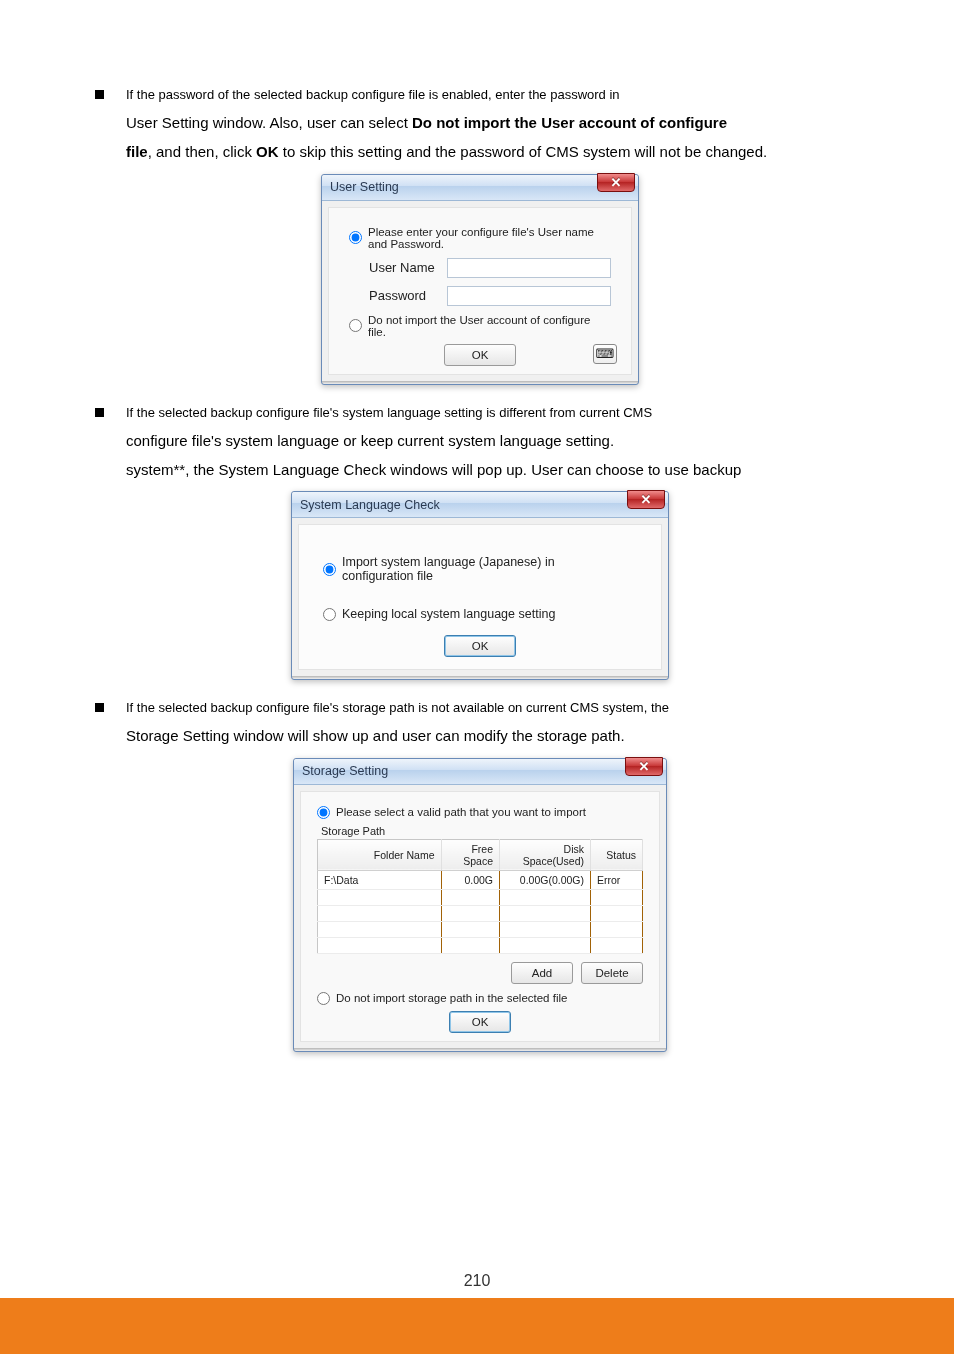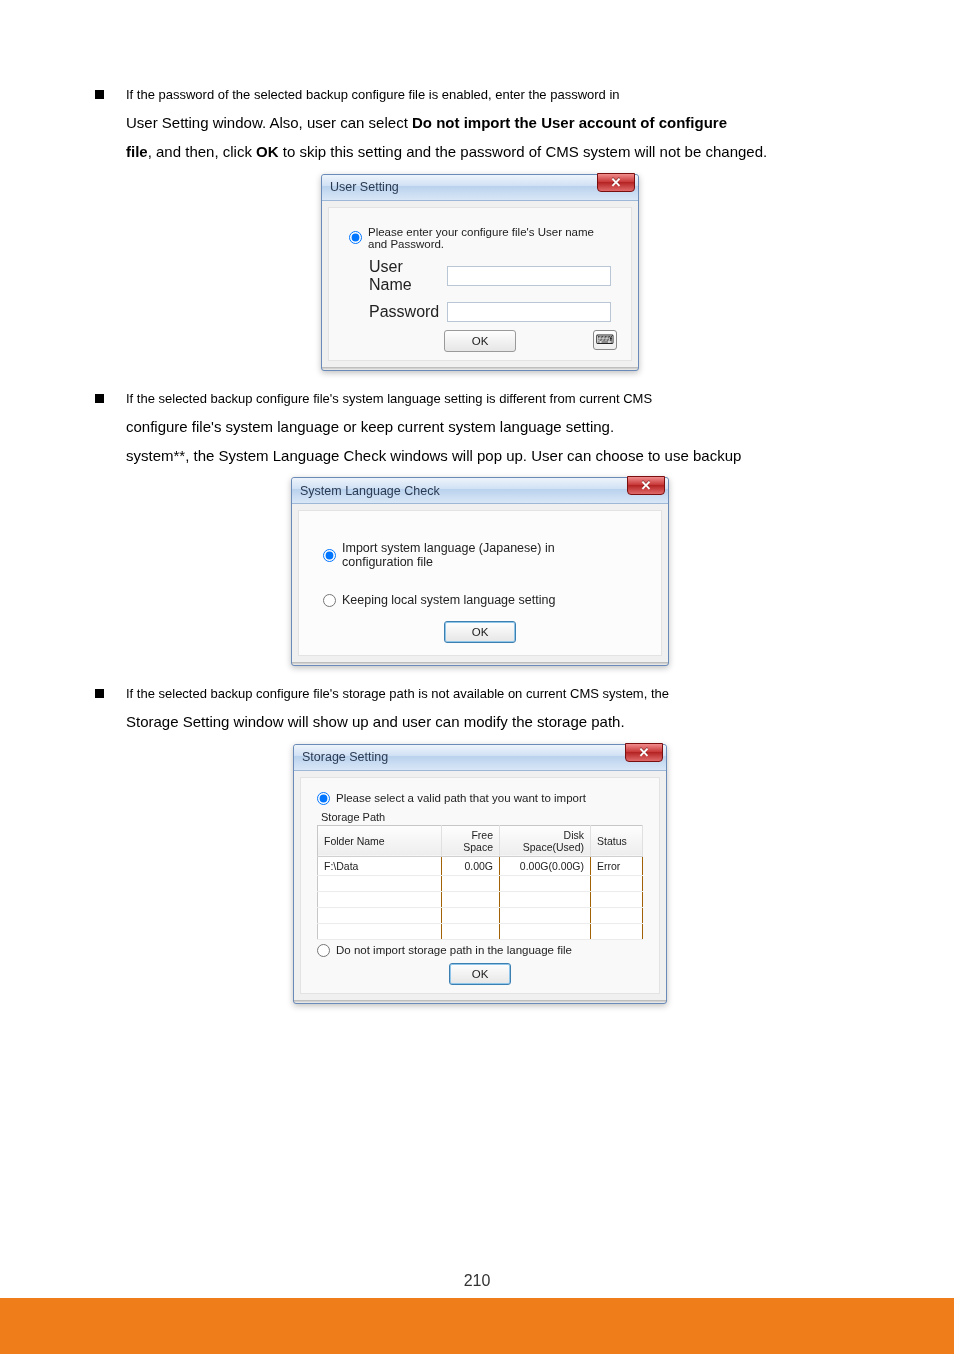--- a/index.html
+++ b/index.html
@@ -84,21 +84,21 @@
     margin: 4px 0;
   }
   .radio-row input[type=radio] {
     width: 13px; height: 13px; margin: 0;
   }
   .form-row {
     display: flex; align-items: center;
     margin: 8px 0 8px 20px;
   }
   .form-row label {
-    width: 78px; font-size: 16px;
+    width: 78px; font-size: 13px;
   }
   .form-row input[type=text],
   .form-row input[type=password] {
     flex: 1; height: 20px;
     border: 1px solid #b8c6d6;
     background: #fff;
     font-size: 11.5px; padding: 0 4px;
   }
   .btn {
     height: 22px;
@@ -142,21 +142,21 @@
     border: 1px solid #c7c7c7;
     background: #fff;
     font-size: 10.5px;
     width: 100%;
     border-collapse: collapse;
   }
   .table th {
     background: linear-gradient(#fefefe,#ededed);
     border-bottom: 1px solid #d0d0d0;
     border-right: 1px solid #e0e0e0;
-    text-align: left;
+    text-align: right;
     font-weight: normal;
     padding: 3px 6px;
   }
   .table td {
     border-bottom: 1px solid #ececec;
     border-right: 1px solid #a16207;
     padding: 3px 6px;
     height: 16px;
   }
   .table td.r, .table th.r { text-align: right; }
@@ -210,20 +210,24 @@
         <input type="radio" checked="" style="">
         <span>Please enter your configure file's User name and Password.</span>
       </div>
       <div class="form-row">
         <label>User Name</label>
         <input type="text" style="">
       </div>
       <div class="form-row">
         <label>Password</label>
         <input type="password" style="">
+      </div>
+      <div class="radio-row">
+        <input type="radio" style="">
+        <span>Do not import the User account of configure file.</span>
       </div>
       <div class="btn-row">
         <div class="btn">OK</div>
         <div class="kb-icon" style="position:absolute; right:-6px;">⌨</div>
       </div>
     </div>
     <div class="shadow-edge"></div>
   </div>
 
   <div class="bullet-item">
@@ -314,23 +318,27 @@
               <td></td>
             </tr>
           <tr>
               <td></td>
               <td></td>
               <td></td>
               <td></td>
             </tr>
         </tbody>
       </table>
+      <div style="display:flex; justify-content:flex-end; gap:8px; margin:8px 0;">
+        <div class="btn" style="min-width:62px">Add</div>
+        <div class="btn" style="min-width:62px">Delete</div>
+      </div>
       <div class="radio-row">
         <input type="radio" style="">
-        <span>Do not import storage path in the language file</span>
+        <span>Do not import storage path in the selected file</span>
       </div>
       <div class="btn-row">
         <div class="btn default" style="min-width:62px">OK</div>
       </div>
     </div>
     <div class="shadow-edge"></div>
   </div>
 
 </div>
 

